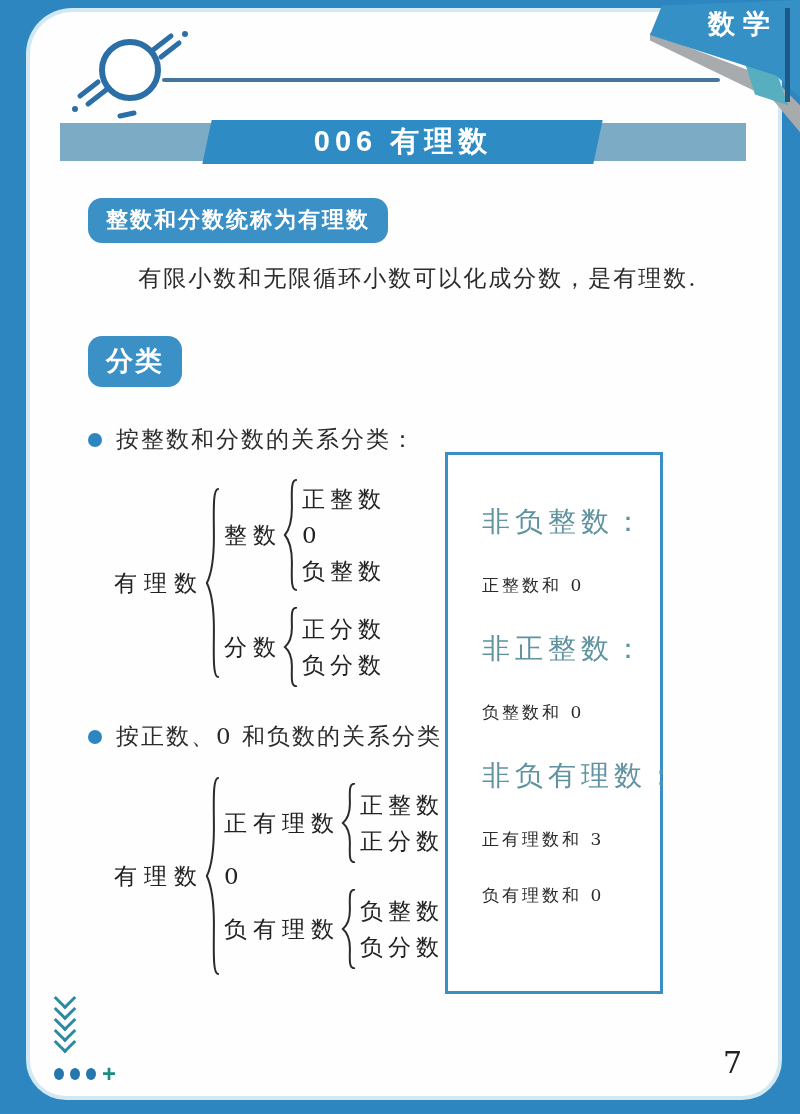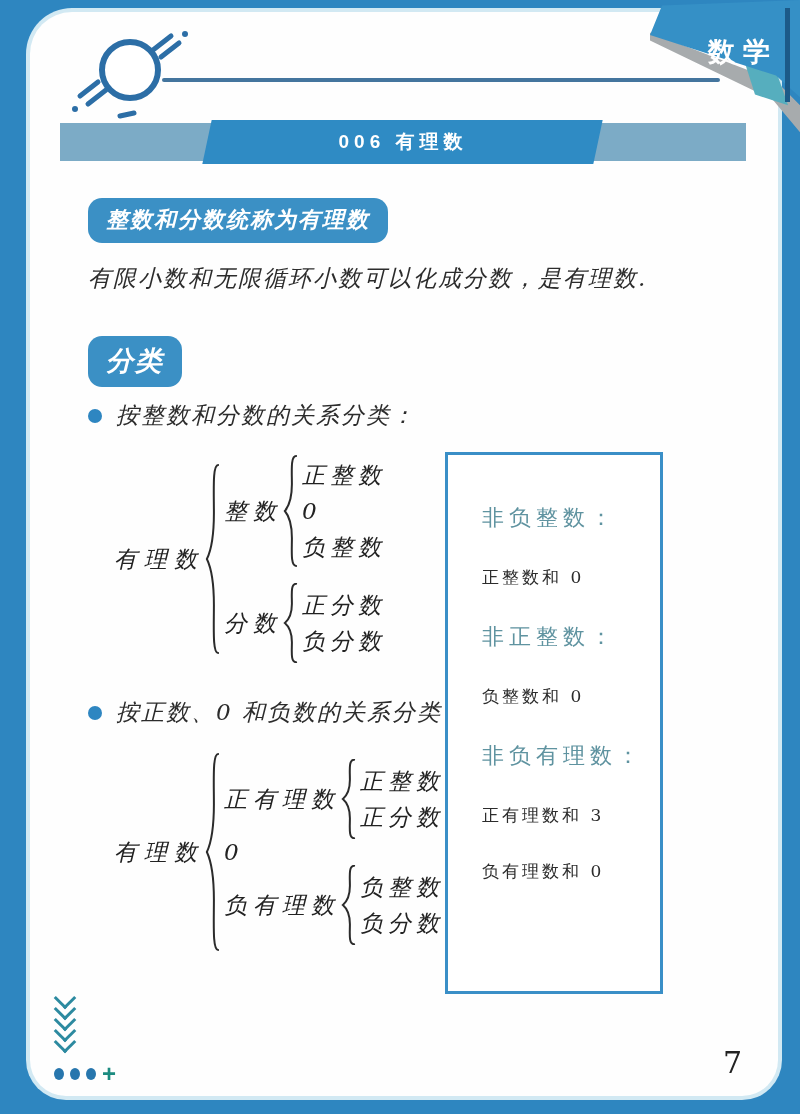--- a/index.html
+++ b/index.html
@@ -16,50 +16,50 @@
         clip-path:polygon(0 30%,82% 74%,100% 98%,100% 78%,84% 60%,0 24%);
         background:#a7abad;}
   .ribbon-fold{position:absolute;inset:0;
         clip-path:polygon(62% 42%,82% 46%,92% 78%,70% 70%);
         background:#56aebe;}
   .ribbon-main{position:absolute;inset:0;
         clip-path:polygon(8% 4%,100% 0,100% 72%,84% 56%,0 26%);
         background:#3590c6;}
   .ribbon-bar{position:absolute;top:8px;right:10px;width:5px;height:94px;background:#1c5a88;}
   .ribbon-label{position:absolute;top:6px;right:22px;color:#fff;
-        font-family:Liberation Serif, serif;font-weight:bold;font-size:27px;letter-spacing:8px;margin-top:28px;}
+        font-family:Liberation Serif, serif;font-weight:bold;font-size:27px;letter-spacing:8px;}
 
   
   .logo-area{position:absolute;top:12px;left:28px;width:700px;height:100px;}
   .logo-rule{position:absolute;left:104px;top:54px;width:558px;height:4px;background:#44759e;border-radius:2px;}
 
   
   .banner{position:absolute;top:108px;left:30px;width:686px;height:44px;}
   .banner-side{position:absolute;top:3px;bottom:3px;background:#7cabc6;}
   .banner-side.left{left:0;width:30%;}
   .banner-side.right{right:0;width:30%;}
   .banner-center{position:absolute;top:0;bottom:0;left:21.5%;width:57%;
         background:#2f8bc4;transform:skewX(-12deg);}
   .banner-title{position:absolute;inset:0;display:flex;align-items:center;justify-content:center;
-        color:#fff;font-family:"Liberation Sans",sans-serif;font-weight:bold;font-size:19px;letter-spacing:5px;}
-
-  
-  .content{position:absolute;top:152px;left:58px;right:30px;bottom:0;font-style:italic;}
+        color:#fff;font-family:"Liberation Sans",sans-serif;font-weight:bold;font-size:29px;letter-spacing:5px;}
+
+  
+  .content{position:absolute;top:152px;left:58px;right:30px;bottom:0;}
 
   .pill{display:inline-block;background:#3b90c5;color:#fff;border-radius:14px;
         font-family:"Liberation Sans",sans-serif;font-weight:bold;
         padding:7px 18px 8px;letter-spacing:2px;}
   .pill.def{font-size:22px;margin-top:34px;}
   .pill.cls{font-size:27px;margin-top:42px;}
 
   .para{color:#2c2c2c;font-size:23px;letter-spacing:2px;margin:0;}
-  .para.p1{margin-top:20px;}
+  .para.p1{margin-top:20px;text-align:center;}
   .para.p2{margin-top:30px;}
 
-  .bullet{display:flex;align-items:center;gap:14px;margin-top:13px;color:#2c2c2c;
+  .bullet{display:flex;align-items:center;gap:14px;margin-top:37px;color:#2c2c2c;
         font-size:23px;letter-spacing:2px;}
   .bullet .dot{width:14px;height:14px;border-radius:50%;background:#2e86c1;flex:0 0 14px;}
   .bullet.b2{margin-top:34px;}
 
   
   .diagram{margin-left:26px;color:#222;font-size:23px;}
   .diagram.d1{margin-top:24px;}
   .diagram.d2{margin-top:24px;}
   .drow{display:flex;align-items:center;}
   .dcol{display:flex;flex-direction:column;justify-content:center;}
@@ -68,21 +68,21 @@
   .dlabel{letter-spacing:6px;white-space:nowrap;}
   .dlabel.root{letter-spacing:7px;}
   .ditem{line-height:36px;letter-spacing:5px;white-space:nowrap;}
   .brace{flex:0 0 15px;width:15px;margin:0 4px 0 1px;}
 
   
   .sidebox{position:absolute;left:415px;top:440px;width:218px;height:542px;
         border:3px solid #3a8fc7;background:#fff;box-sizing:border-box;
         padding:48px 0 0 34px;}
   .sidebox p{margin:0 0 33px 0;white-space:nowrap;}
-  .sidebox .term{color:#5f93a0;font-size:22px;letter-spacing:5px;}
+  .sidebox .term{color:#5f93a0;font-size:28px;letter-spacing:5px;}
   .sidebox .desc{color:#2c2c2c;font-size:17px;letter-spacing:3px;}
 
   
   .chevrons{position:absolute;left:27px;bottom:46px;display:flex;flex-direction:column;}
   .chev{width:13px;height:13px;border-right:3px solid #2c8aa0;border-bottom:3px solid #2c8aa0;
         transform:rotate(45deg);margin:-5px 0 0 0;}
   .dots{position:absolute;left:24px;bottom:16px;display:flex;align-items:center;gap:6px;}
   .dots i{display:block;width:10px;height:12px;border-radius:50%;background:#2776ad;}
   .dots .plus{color:#1c8b80;font-family:"Liberation Sans",sans-serif;font-weight:bold;font-size:24px;line-height:12px;}
   .page-number{position:absolute;right:36px;bottom:16px;color:#222;font-size:30px;}

